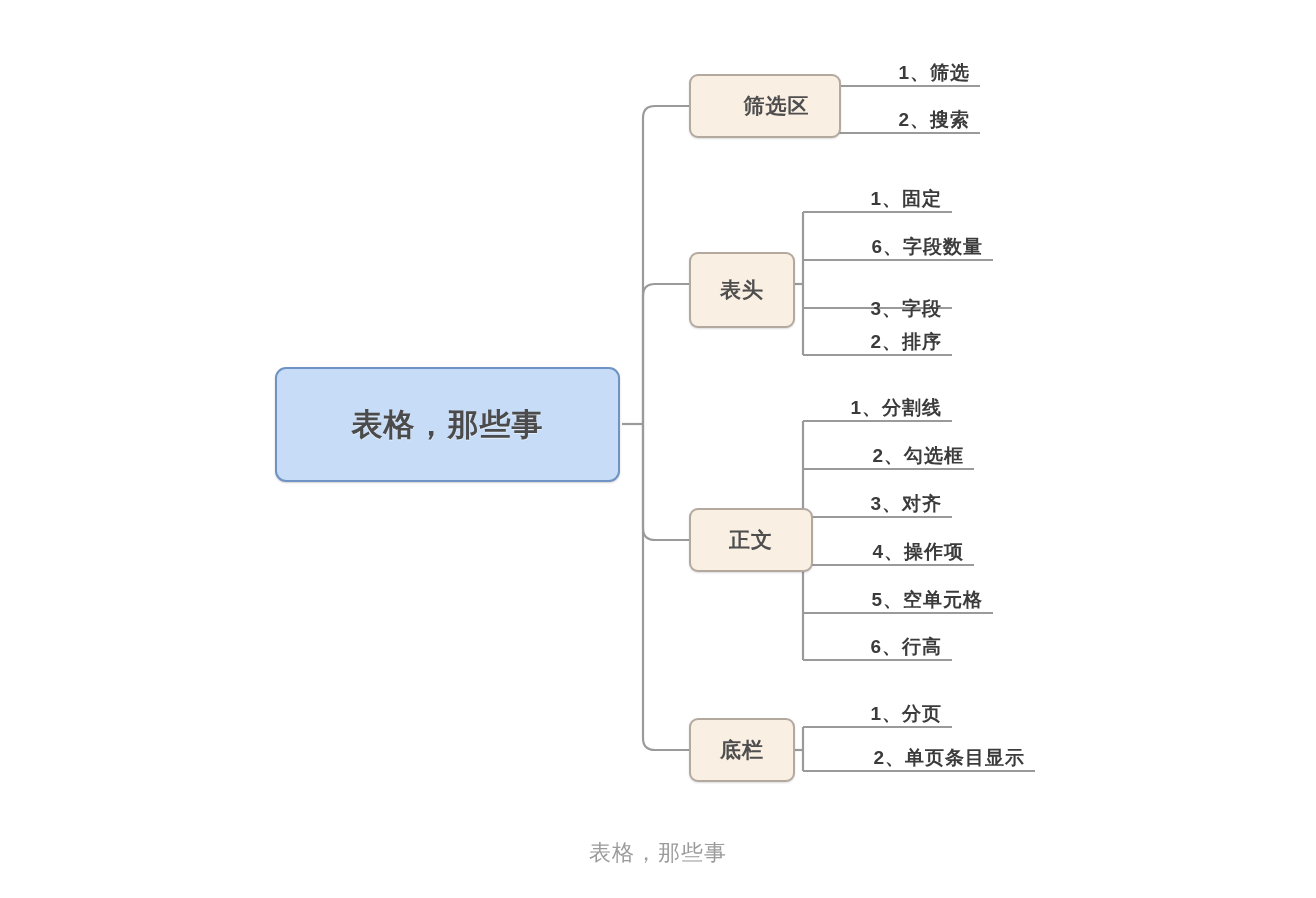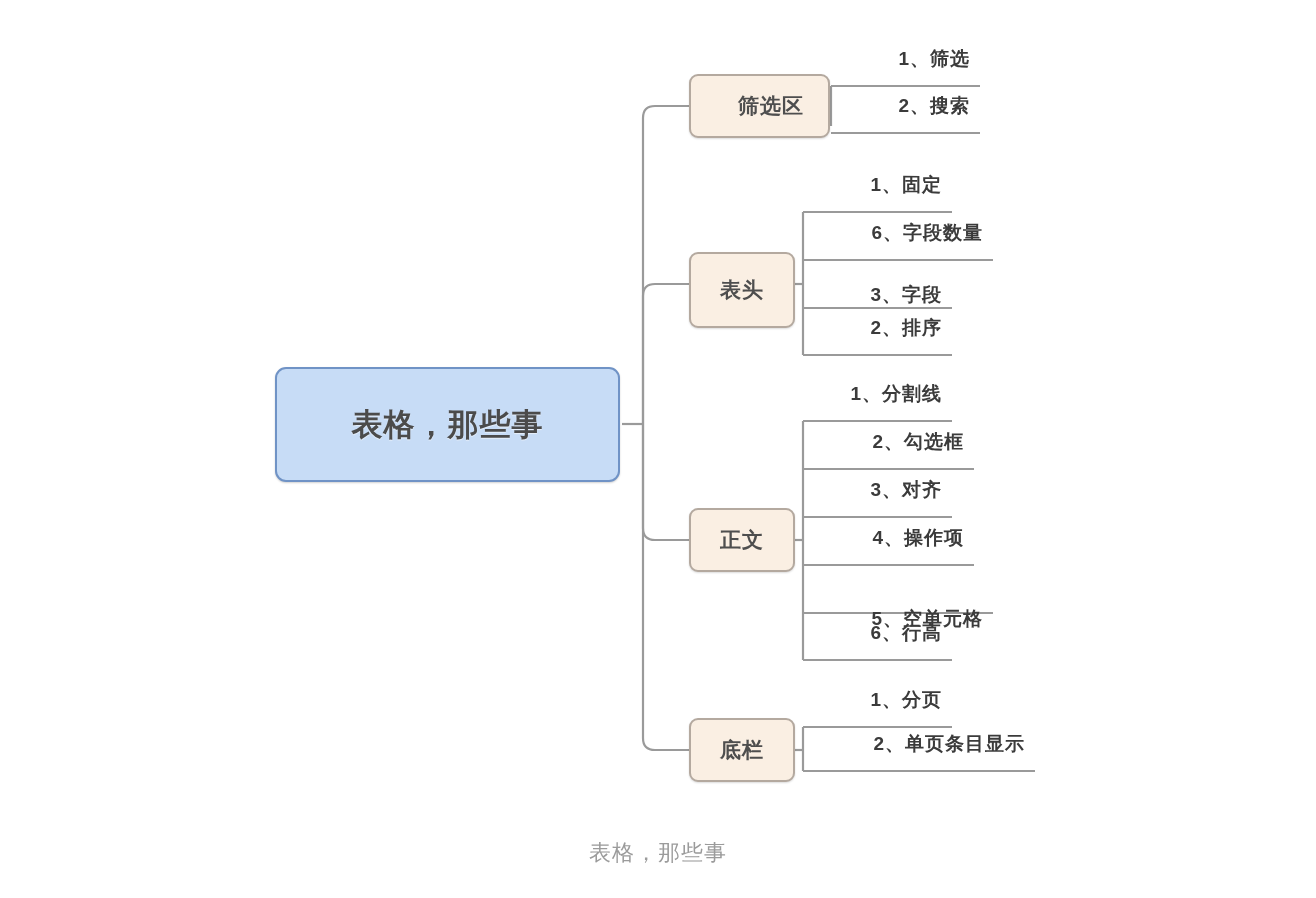--- a/index.html
+++ b/index.html
@@ -74,21 +74,21 @@
   }
 
   
   .leaf-node {
     position: absolute;
     display: flex;
     align-items: flex-end;
     justify-content: flex-end;
     box-sizing: border-box;
     padding-right: 10px;
-    padding-bottom: 14px;
+    padding-bottom: 0;
   }
   .leaf-label {
     font-size: 19px;
     font-weight: bold;
     color: #3b3b3b;
     letter-spacing: 1px;
     white-space: nowrap;
   }
 
   
@@ -148,21 +148,21 @@
       <path d="M803,727 L803,771"></path>
       <path d="M803,727 L952,727"></path>
       <path d="M803,771 L1035,771"></path>
     </g>
   </svg>
 
   <div class="root-node">
     <span class="root-label">表格，那些事</span>
   </div>
 
-  <div class="branch-node" style="left:689px; top:74px; width:141px; height:64px;padding-left:23px;">
+  <div class="branch-node" style="left:689px; top:74px; width:152px; height:64px;padding-left:23px;">
     <span class="branch-label">筛选区</span>
   </div>
   <div class="leaf-node" style="left:831px; top:44px; width:149px; height:42px;">
     <span class="leaf-label">1、筛选</span>
   </div>
   <div class="leaf-node" style="left:831px; top:91px; width:149px; height:42px;">
     <span class="leaf-label">2、搜索</span>
   </div>
 
   <div class="branch-node" style="left:689px; top:252px; width:106px; height:76px;">
@@ -174,36 +174,36 @@
   <div class="leaf-node" style="left:803px; top:218px; width:190px; height:42px;">
     <span class="leaf-label">6、字段数量</span>
   </div>
   <div class="leaf-node" style="left:803px; top:280px; width:149px; height:42px;text-align:center;">
     <span class="leaf-label">3、字段</span>
   </div>
   <div class="leaf-node" style="left:803px; top:313px; width:149px; height:42px;">
     <span class="leaf-label">2、排序</span>
   </div>
 
-  <div class="branch-node" style="left:689px; top:508px; width:106px; height:64px;">
+  <div class="branch-node" style="left:689px; top:508px; width:124px; height:64px;">
     <span class="branch-label">正文</span>
   </div>
   <div class="leaf-node" style="left:803px; top:379px; width:149px; height:42px;">
     <span class="leaf-label">1、分割线</span>
   </div>
   <div class="leaf-node" style="left:803px; top:427px; width:171px; height:42px;">
     <span class="leaf-label">2、勾选框</span>
   </div>
   <div class="leaf-node" style="left:803px; top:475px; width:149px; height:42px;">
     <span class="leaf-label">3、对齐</span>
   </div>
   <div class="leaf-node" style="left:803px; top:523px; width:171px; height:42px;">
     <span class="leaf-label">4、操作项</span>
   </div>
-  <div class="leaf-node" style="left:803px; top:604px; width:190px; height:42px;">
+  <div class="leaf-node" style="left:803px; top:571px; width:190px; height:42px;">
     <span class="leaf-label">5、空单元格</span>
   </div>
   <div class="leaf-node" style="left:803px; top:618px; width:149px; height:42px;">
     <span class="leaf-label">6、行高</span>
   </div>
 
   <div class="branch-node" style="left:689px; top:718px; width:106px; height:64px;">
     <span class="branch-label">底栏</span>
   </div>
   <div class="leaf-node" style="left:803px; top:685px; width:149px; height:42px;">

